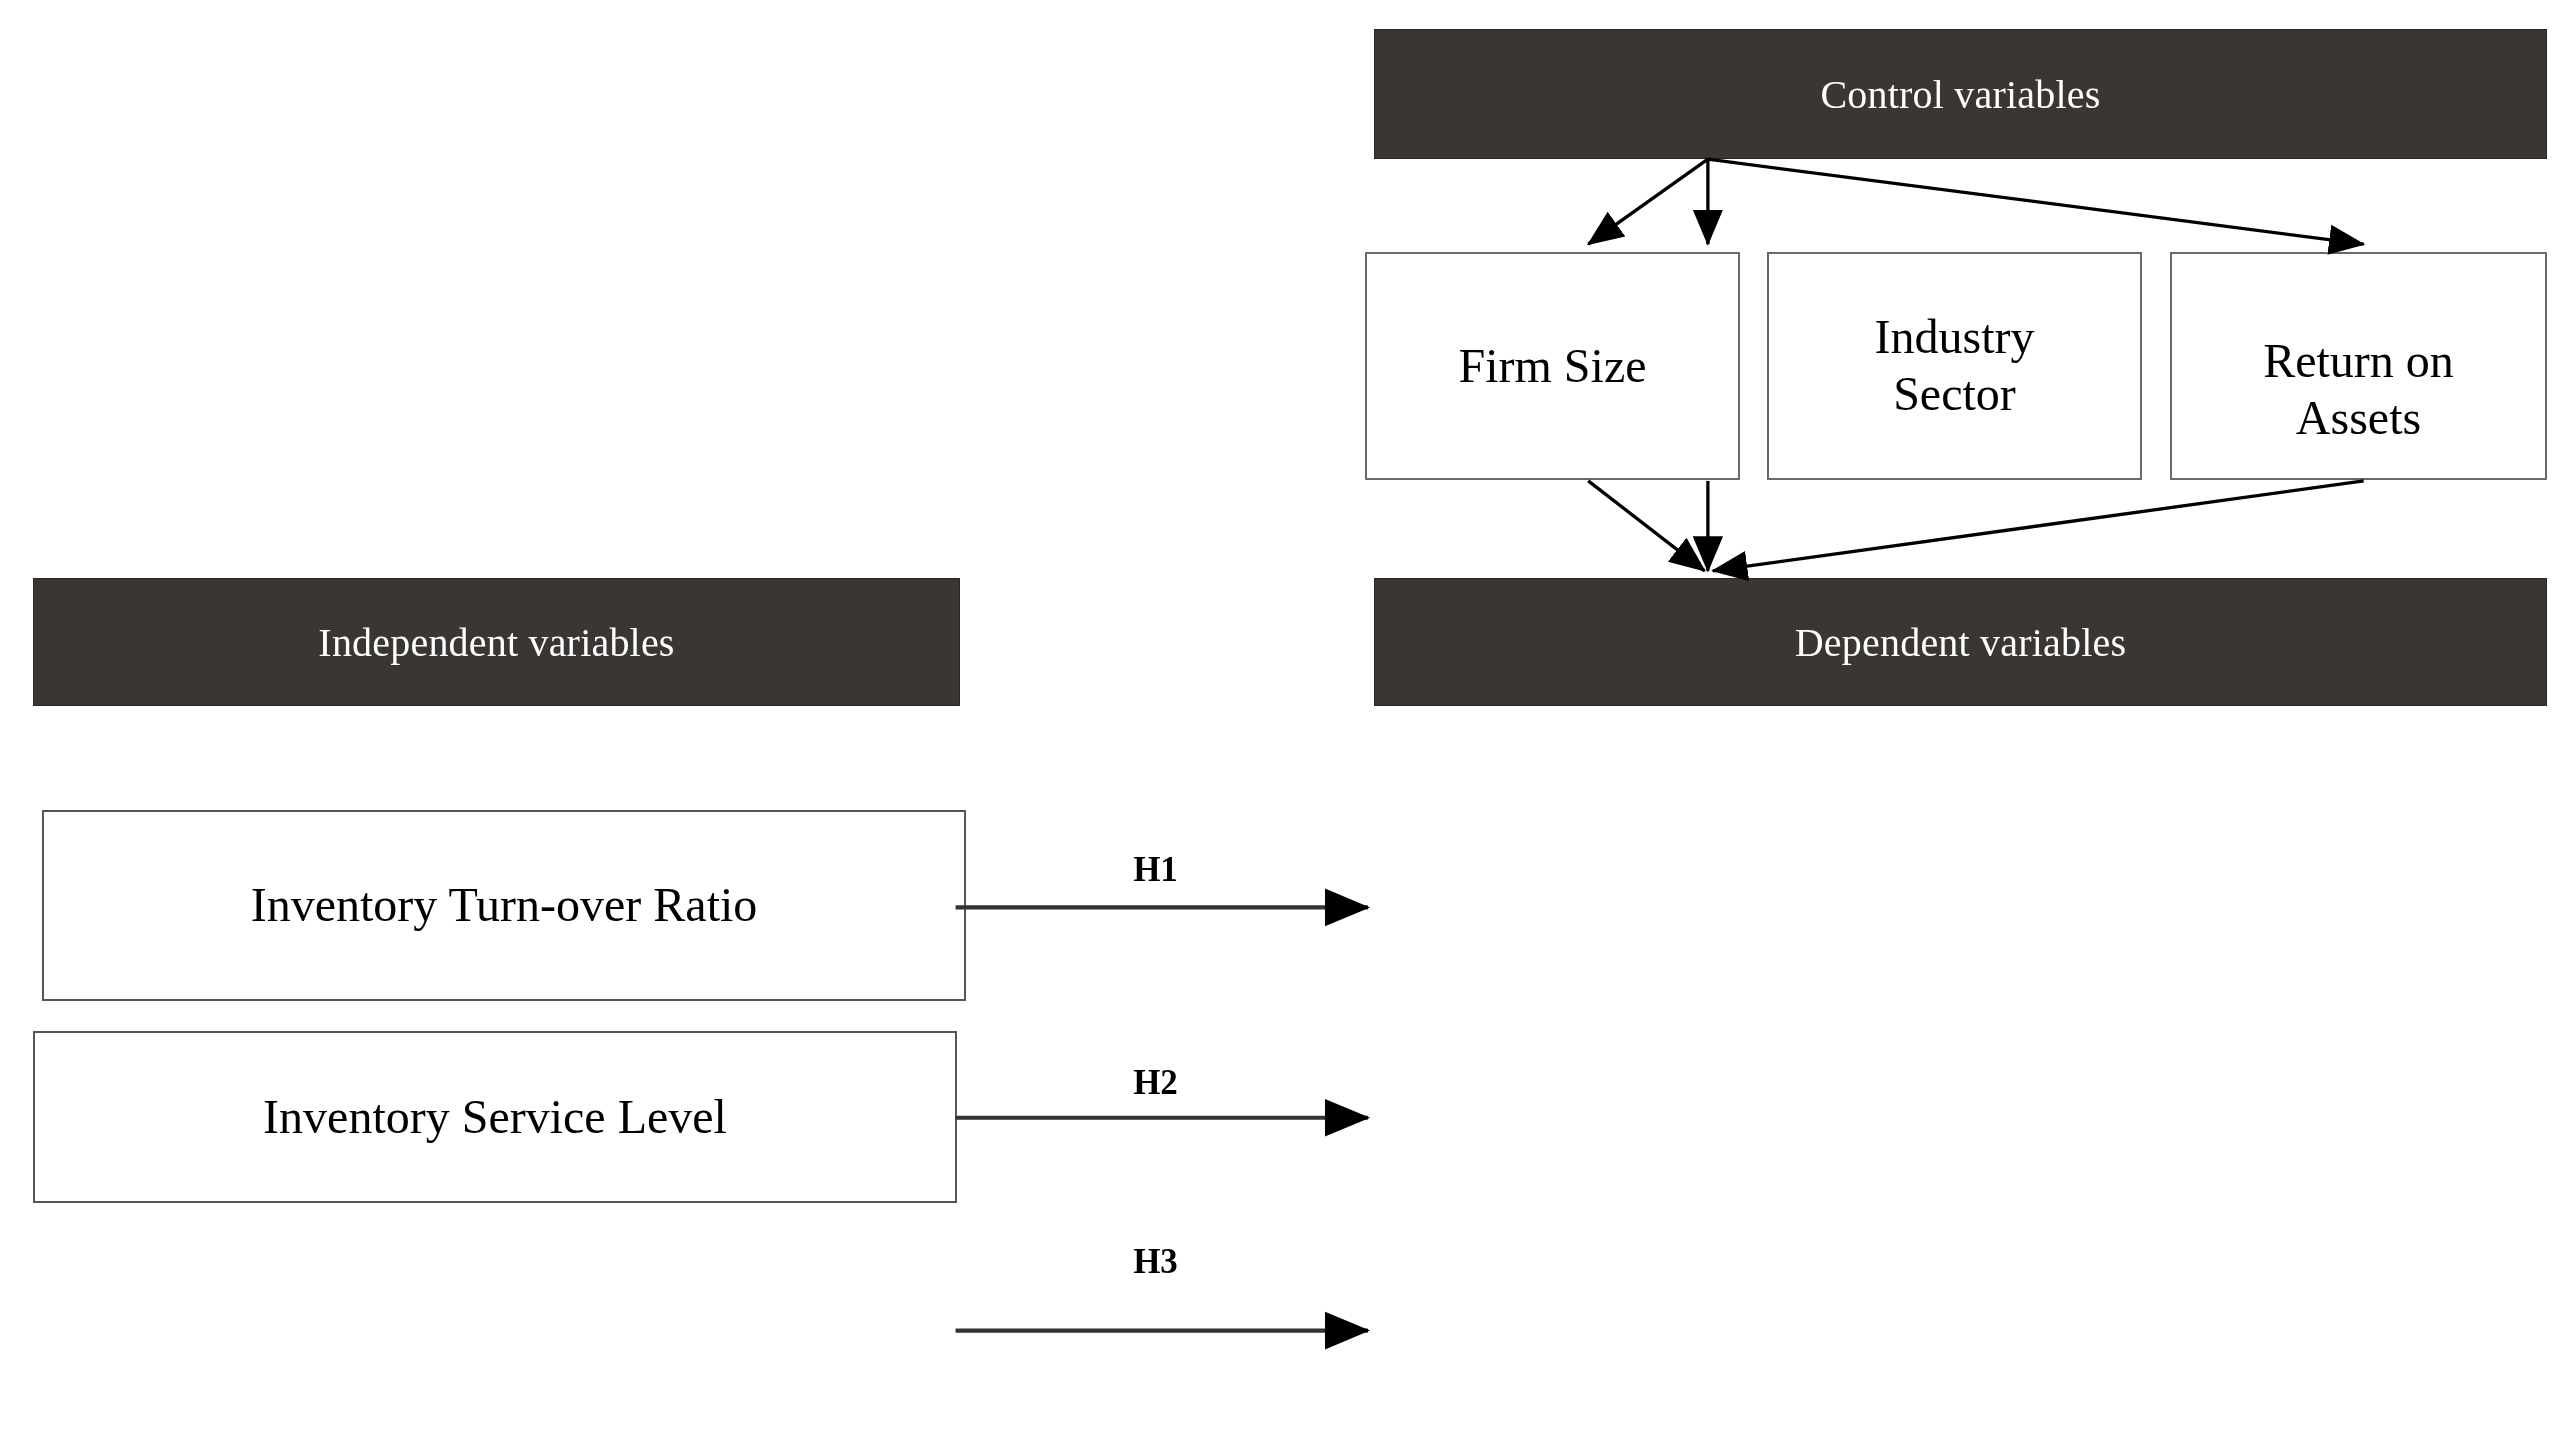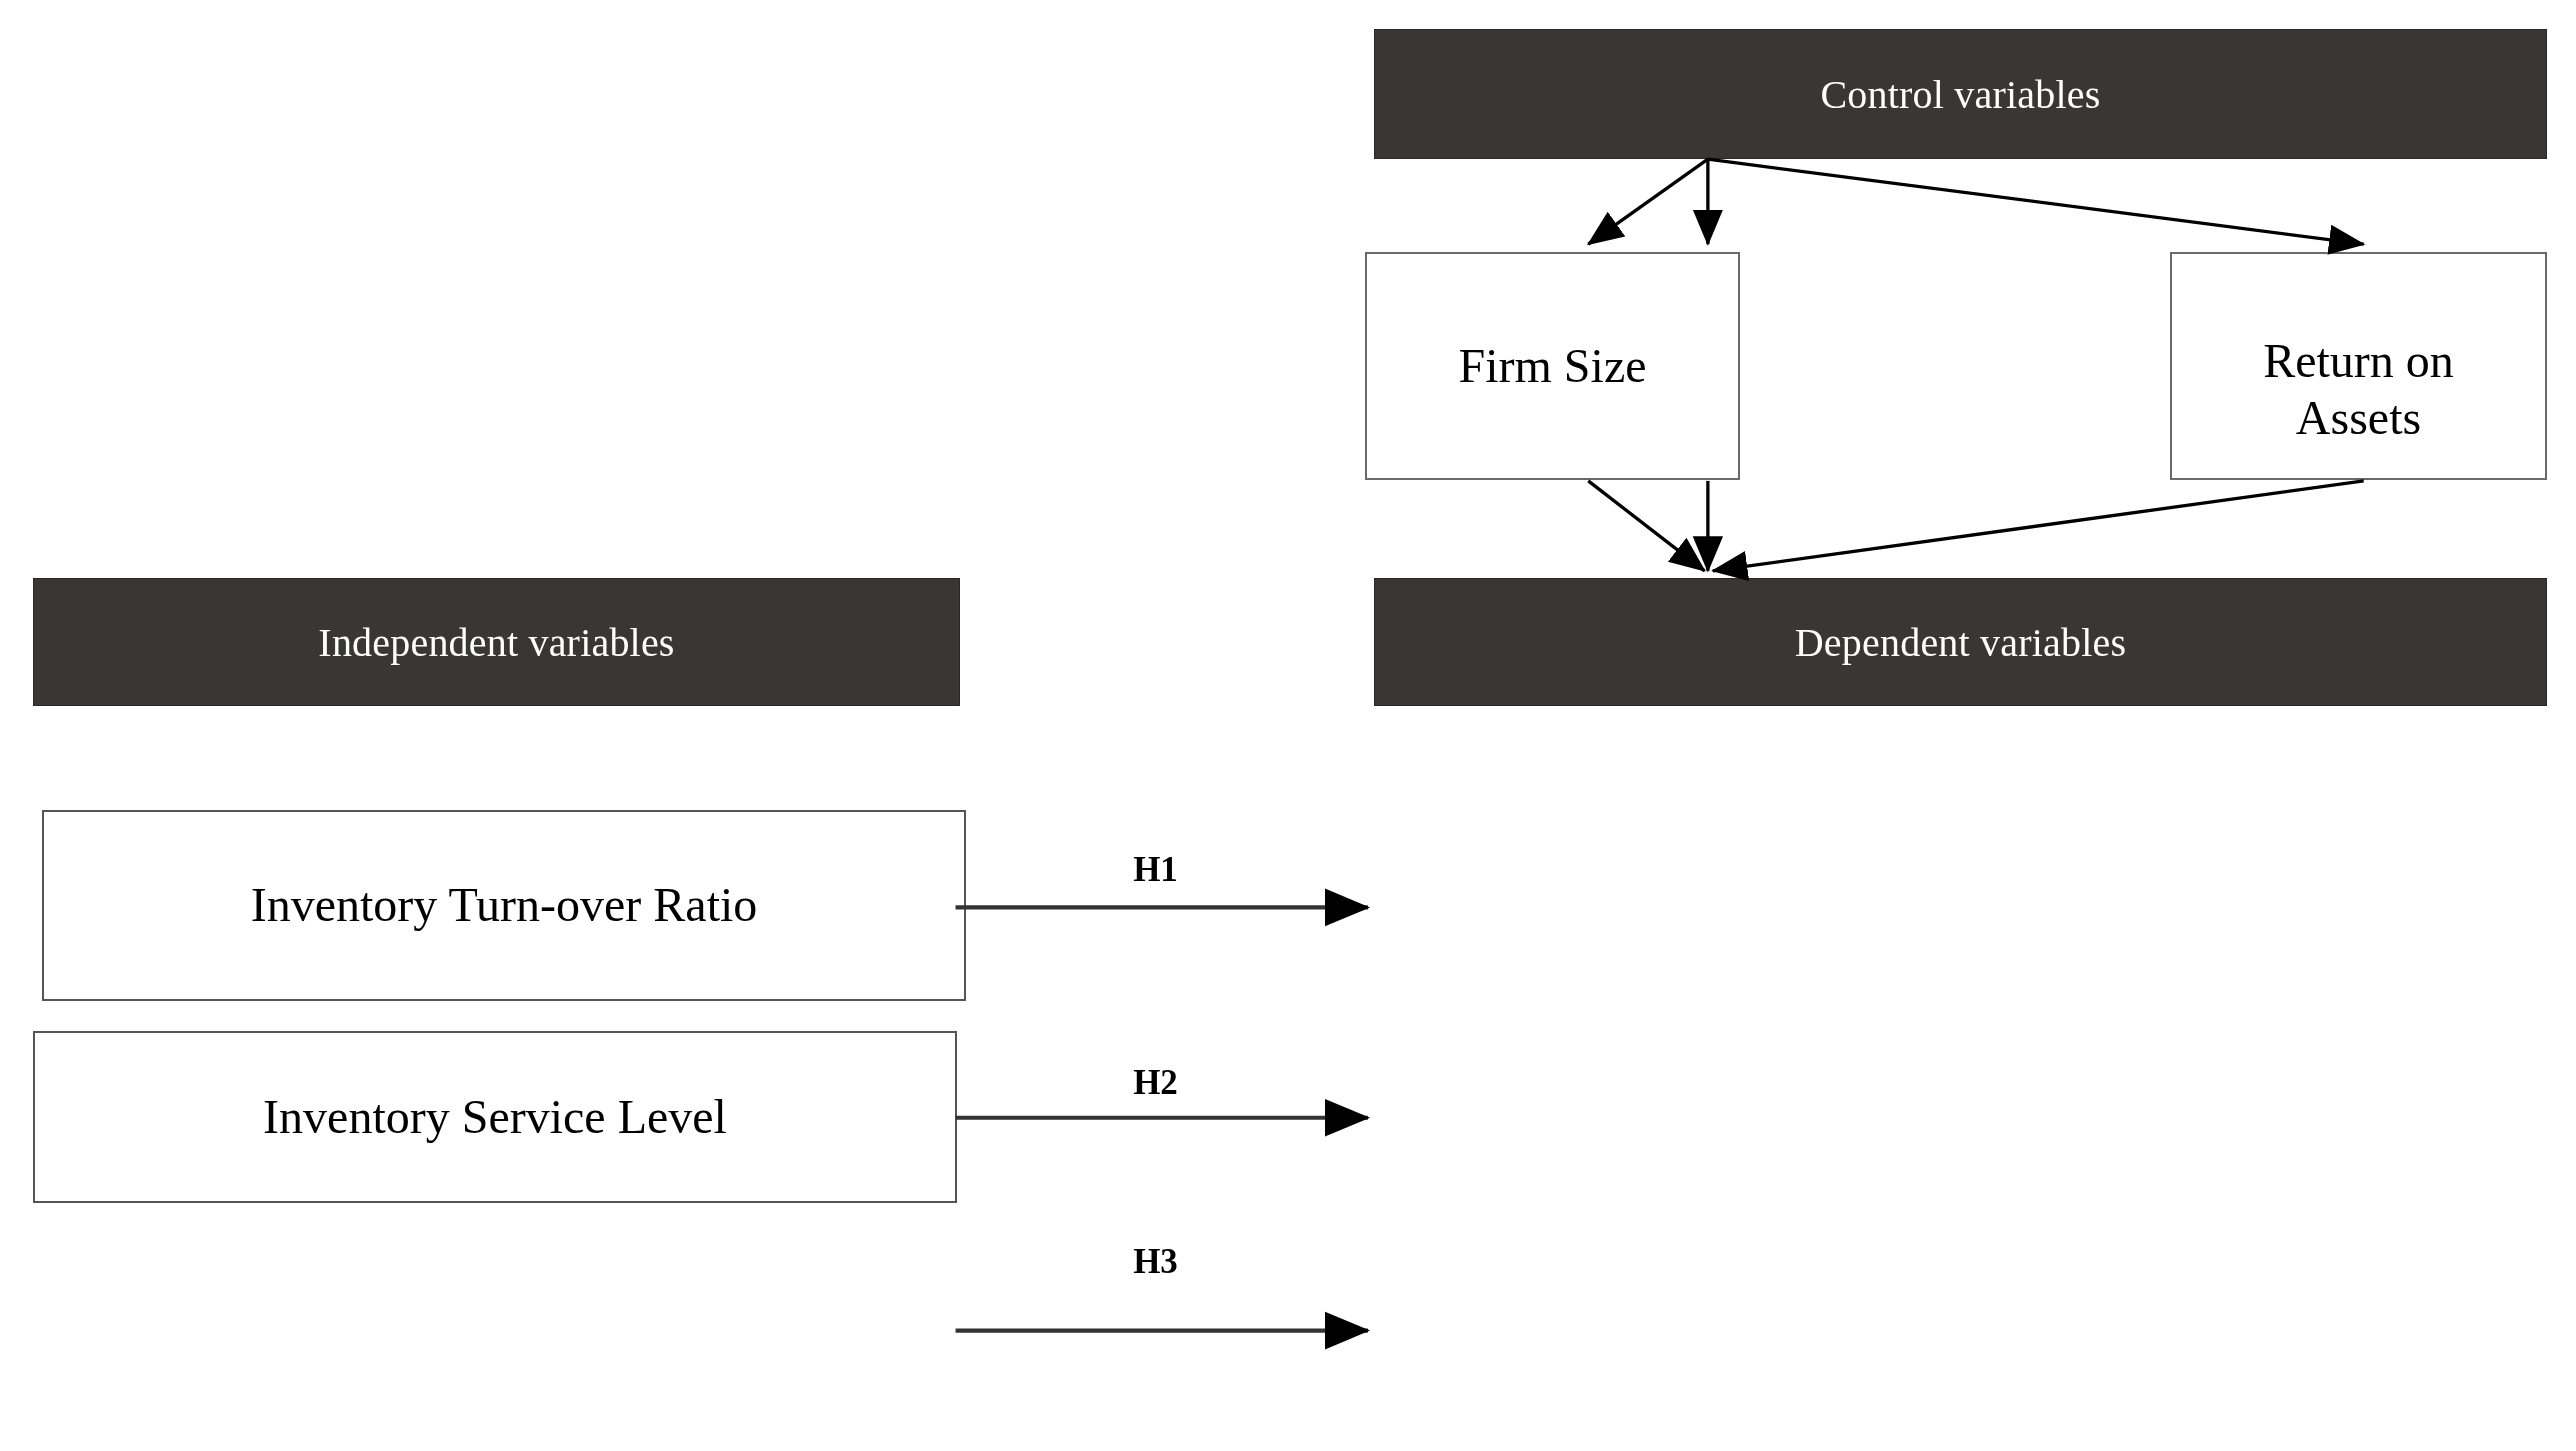--- a/index.html
+++ b/index.html
@@ -64,20 +64,24 @@
 <div id="canvas">
 
   <div class="bar" style="left:1374px; top:29px; width:1173px; height:130px;">
     <span>Control variables</span>
   </div>
 
   <div class="box" style="left:1365px; top:252px; width:375px; height:228px;">
     <span>Firm Size</span>
   </div>
 
+  <div class="box" style="left:1767px; top:252px; width:375px; height:228px;">
+    <span style="white-space:pre-line;">Industry
+Sector</span>
+  </div>
 
   <div class="box" style="left:2170px; top:252px; width:377px; height:228px;">
     <span style="white-space:pre-line;margin-top:48px;">Return on
 Assets</span>
   </div>
 
   <div class="bar" style="left:1374px; top:578px; width:1173px; height:128px;">
     <span>Dependent variables</span>
   </div>
 

